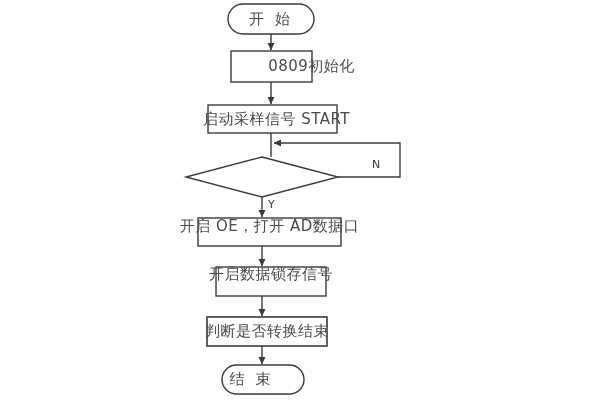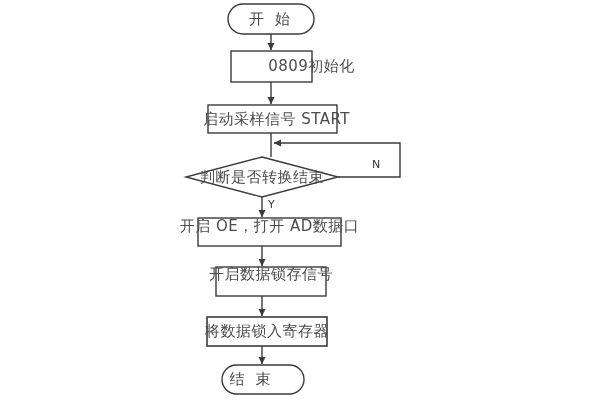--- a/index.html
+++ b/index.html
@@ -91,27 +91,26 @@
 
     <rect x="222" y="365" width="82" height="29" rx="14.5" ry="14.5" fill="#ffffff" stroke="#3b3b3b" stroke-width="1.4"></rect>
   </svg>
 
   <div class="node-label terminal-label" style="left:228px; top:4px; width:86px; height:30px;">开  始</div>
 
   <div class="node-label" style="left:231px; top:51px; width:81px; height:31px;margin-left:40px;">0809初始化</div>
 
   <div class="node-label" style="left:208px; top:105px; width:137px; height:28px;">启动采样信号  START</div>
 
-  <div class="node-label" style="left:186px; top:164px; width:152px; height:26px;">判断是否转换结束</div>
 
   <div class="node-label" style="left:198px; top:218px; width:143px; height:16px;">开启 OE，打开 AD数据口</div>
 
   <div class="node-label" style="left:216px; top:267px; width:110px; height:15px;">开启数据锁存信号</div>
 
-  <div class="node-label" style="left:207px; top:317px; width:120px; height:29px;">将数据锁入寄存器</div>
+  <div class="node-label" style="left:207px; top:317px; width:120px; height:29px;">判断是否转换结束</div>
 
   <div class="node-label terminal-label" style="left:222px; top:365px; width:59px; height:29px;">结  束</div>
 
   <div class="branch-label" style="left:372px; top:158px;">N</div>
 
   <div class="branch-label" style="left:268px; top:198px;">Y</div>
 
 </div>
 
 </body></html>

